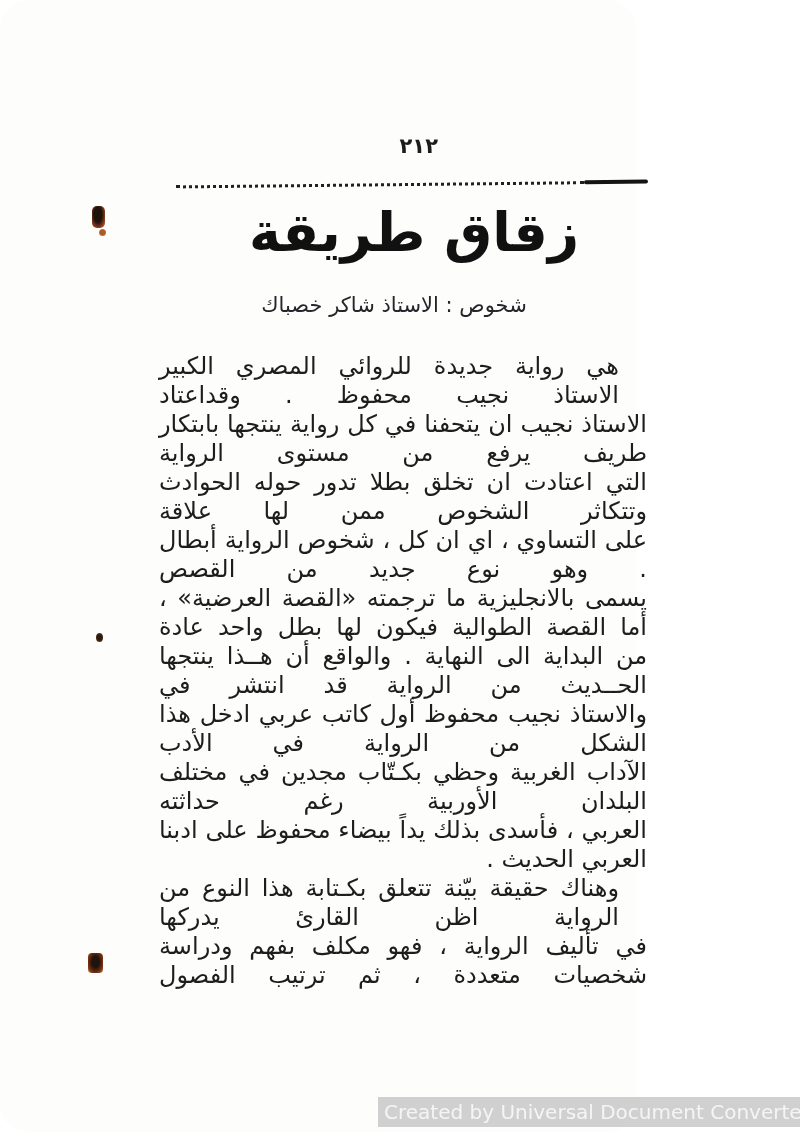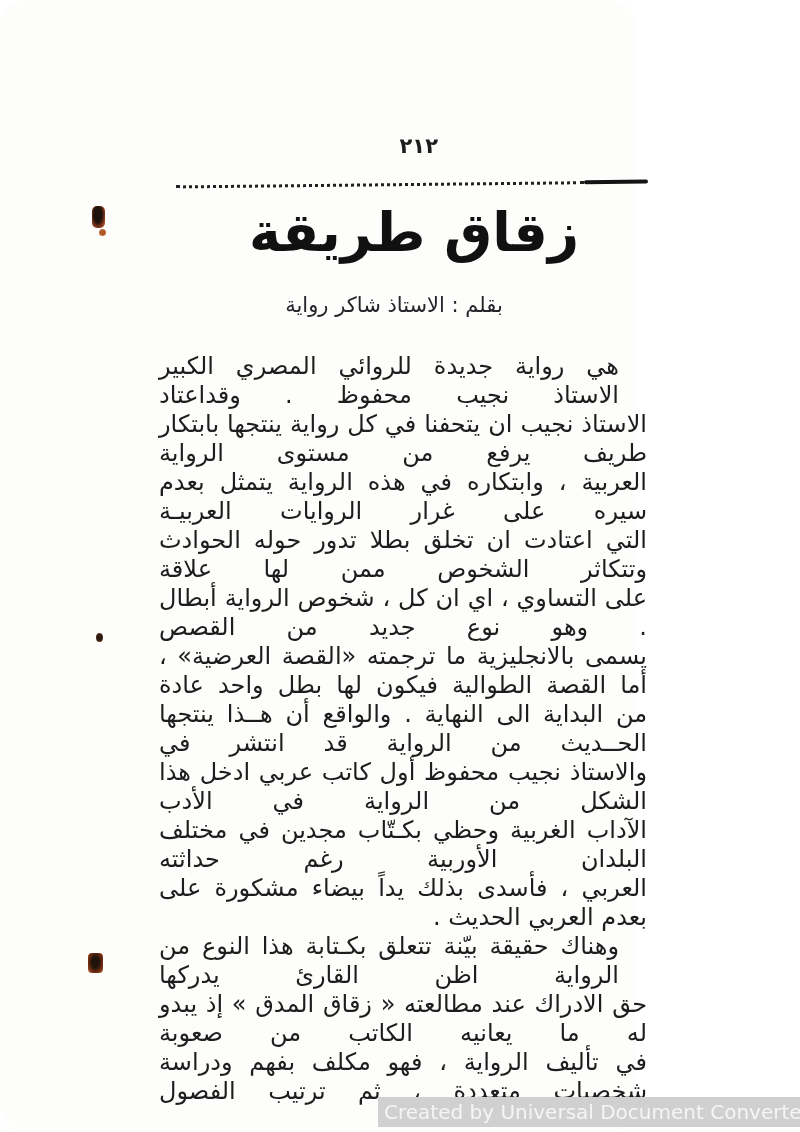--- a/index.html
+++ b/index.html
@@ -93,35 +93,33 @@
 
   <div class="pagenum">٢١٢</div>
 
   <div class="rule">
     <div class="rule-dotted"></div>
     <div class="rule-solid"></div>
   </div>
 
   <div class="title">زقاق طريقة</div>
 
-  <div class="byline">بقلم : الاستاذ شاكر رواية</div>
+  <div class="byline">شخوص : الاستاذ شاكر خصباك</div>
 
   <div class="bodytext">
       <div class="line indent">هي رواية جديدة للروائي المصري الكبير الاستاذ نجيب محفوظ . وقداعتاد</div>
       <div class="line">الاستاذ نجيب ان يتحفنا في كل رواية ينتجها بابتكار طريف يرفع من مستوى الرواية</div>
-      <div class="line">العربية ، وابتكاره في هذه الرواية يتمثل بعدم سيره على غرار الروايات العربيـة</div>
       <div class="line">التي اعتادت ان تخلق بطلا تدور حوله الحوادث وتتكاثر الشخوص ممن لها علاقة</div>
       <div class="line">على التساوي ، اي ان كل ، شخوص الرواية أبطال . وهو نوع جديد من القصص</div>
       <div class="line">يسمى بالانجليزية ما ترجمته «القصة العرضية» ، أما القصة الطوالية فيكون لها بطل واحد عادة</div>
       <div class="line">من البداية الى النهاية . والواقع أن هــذا ينتجها الحــديث من الرواية قد انتشر في</div>
       <div class="line">والاستاذ نجيب محفوظ أول كاتب عربي ادخل هذا الشكل من الرواية في الأدب</div>
       <div class="line">الآداب الغربية وحظي بكـتّاب مجدين في مختلف البلدان الأوربية رغم حداثته</div>
-      <div class="line flush">العربي ، فأسدى بذلك يداً بيضاء مشكورة على بعدم العربي الحديث .</div>
+      <div class="line flush">العربي ، فأسدى بذلك يداً بيضاء محفوظ على ادبنا العربي الحديث .</div>
       <div class="line indent">وهناك حقيقة بيّنة تتعلق بكـتابة هذا النوع من الرواية اظن القارئ يدركها</div>
-      <div class="line">حق الادراك عند مطالعته « زقاق المدق » إذ يبدو له ما يعانيه الكاتب من صعوبة</div>
       <div class="line">في تأليف الرواية ، فهو مكلف بفهم ودراسة شخصيات متعددة ، ثم ترتيب الفصول</div>
     </div>
 
   <div class="blot blot-a"></div>
   <div class="blot blot-a2"></div>
   <div class="blot blot-b"></div>
   <div class="blot blot-c"></div>
 
   <div class="watermark">
     <span>Created by Universal Document Converter</span>

